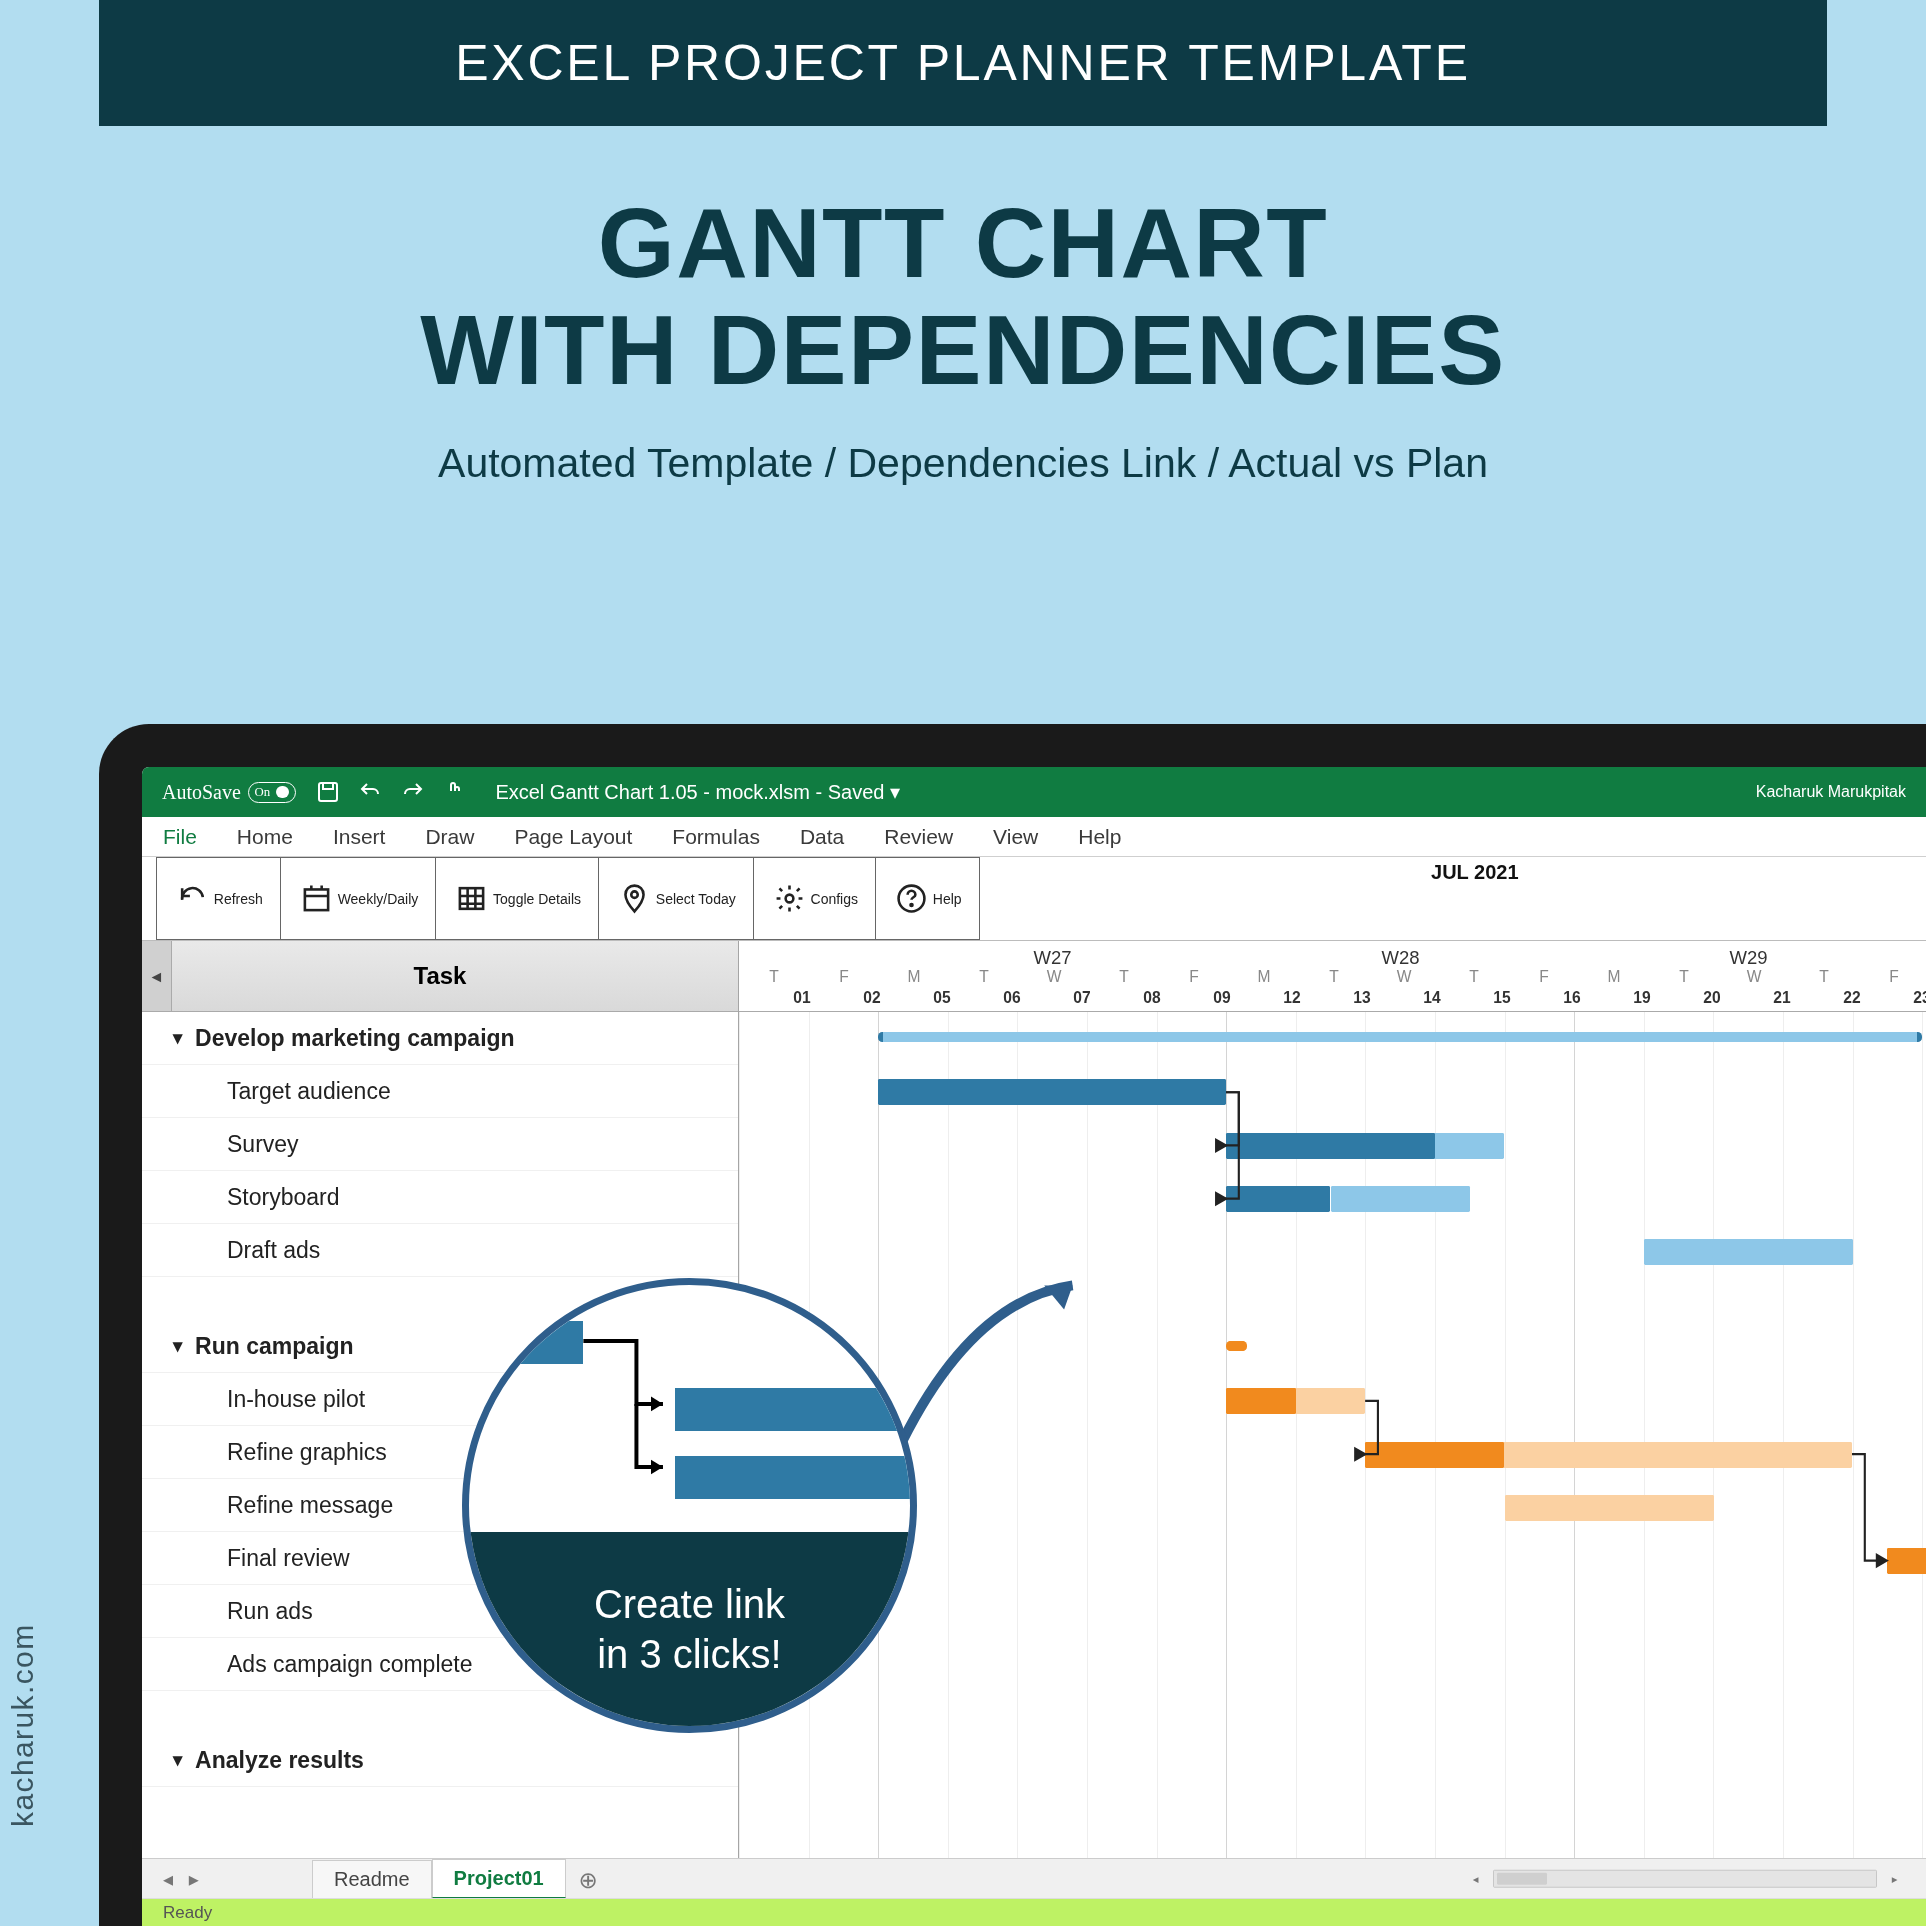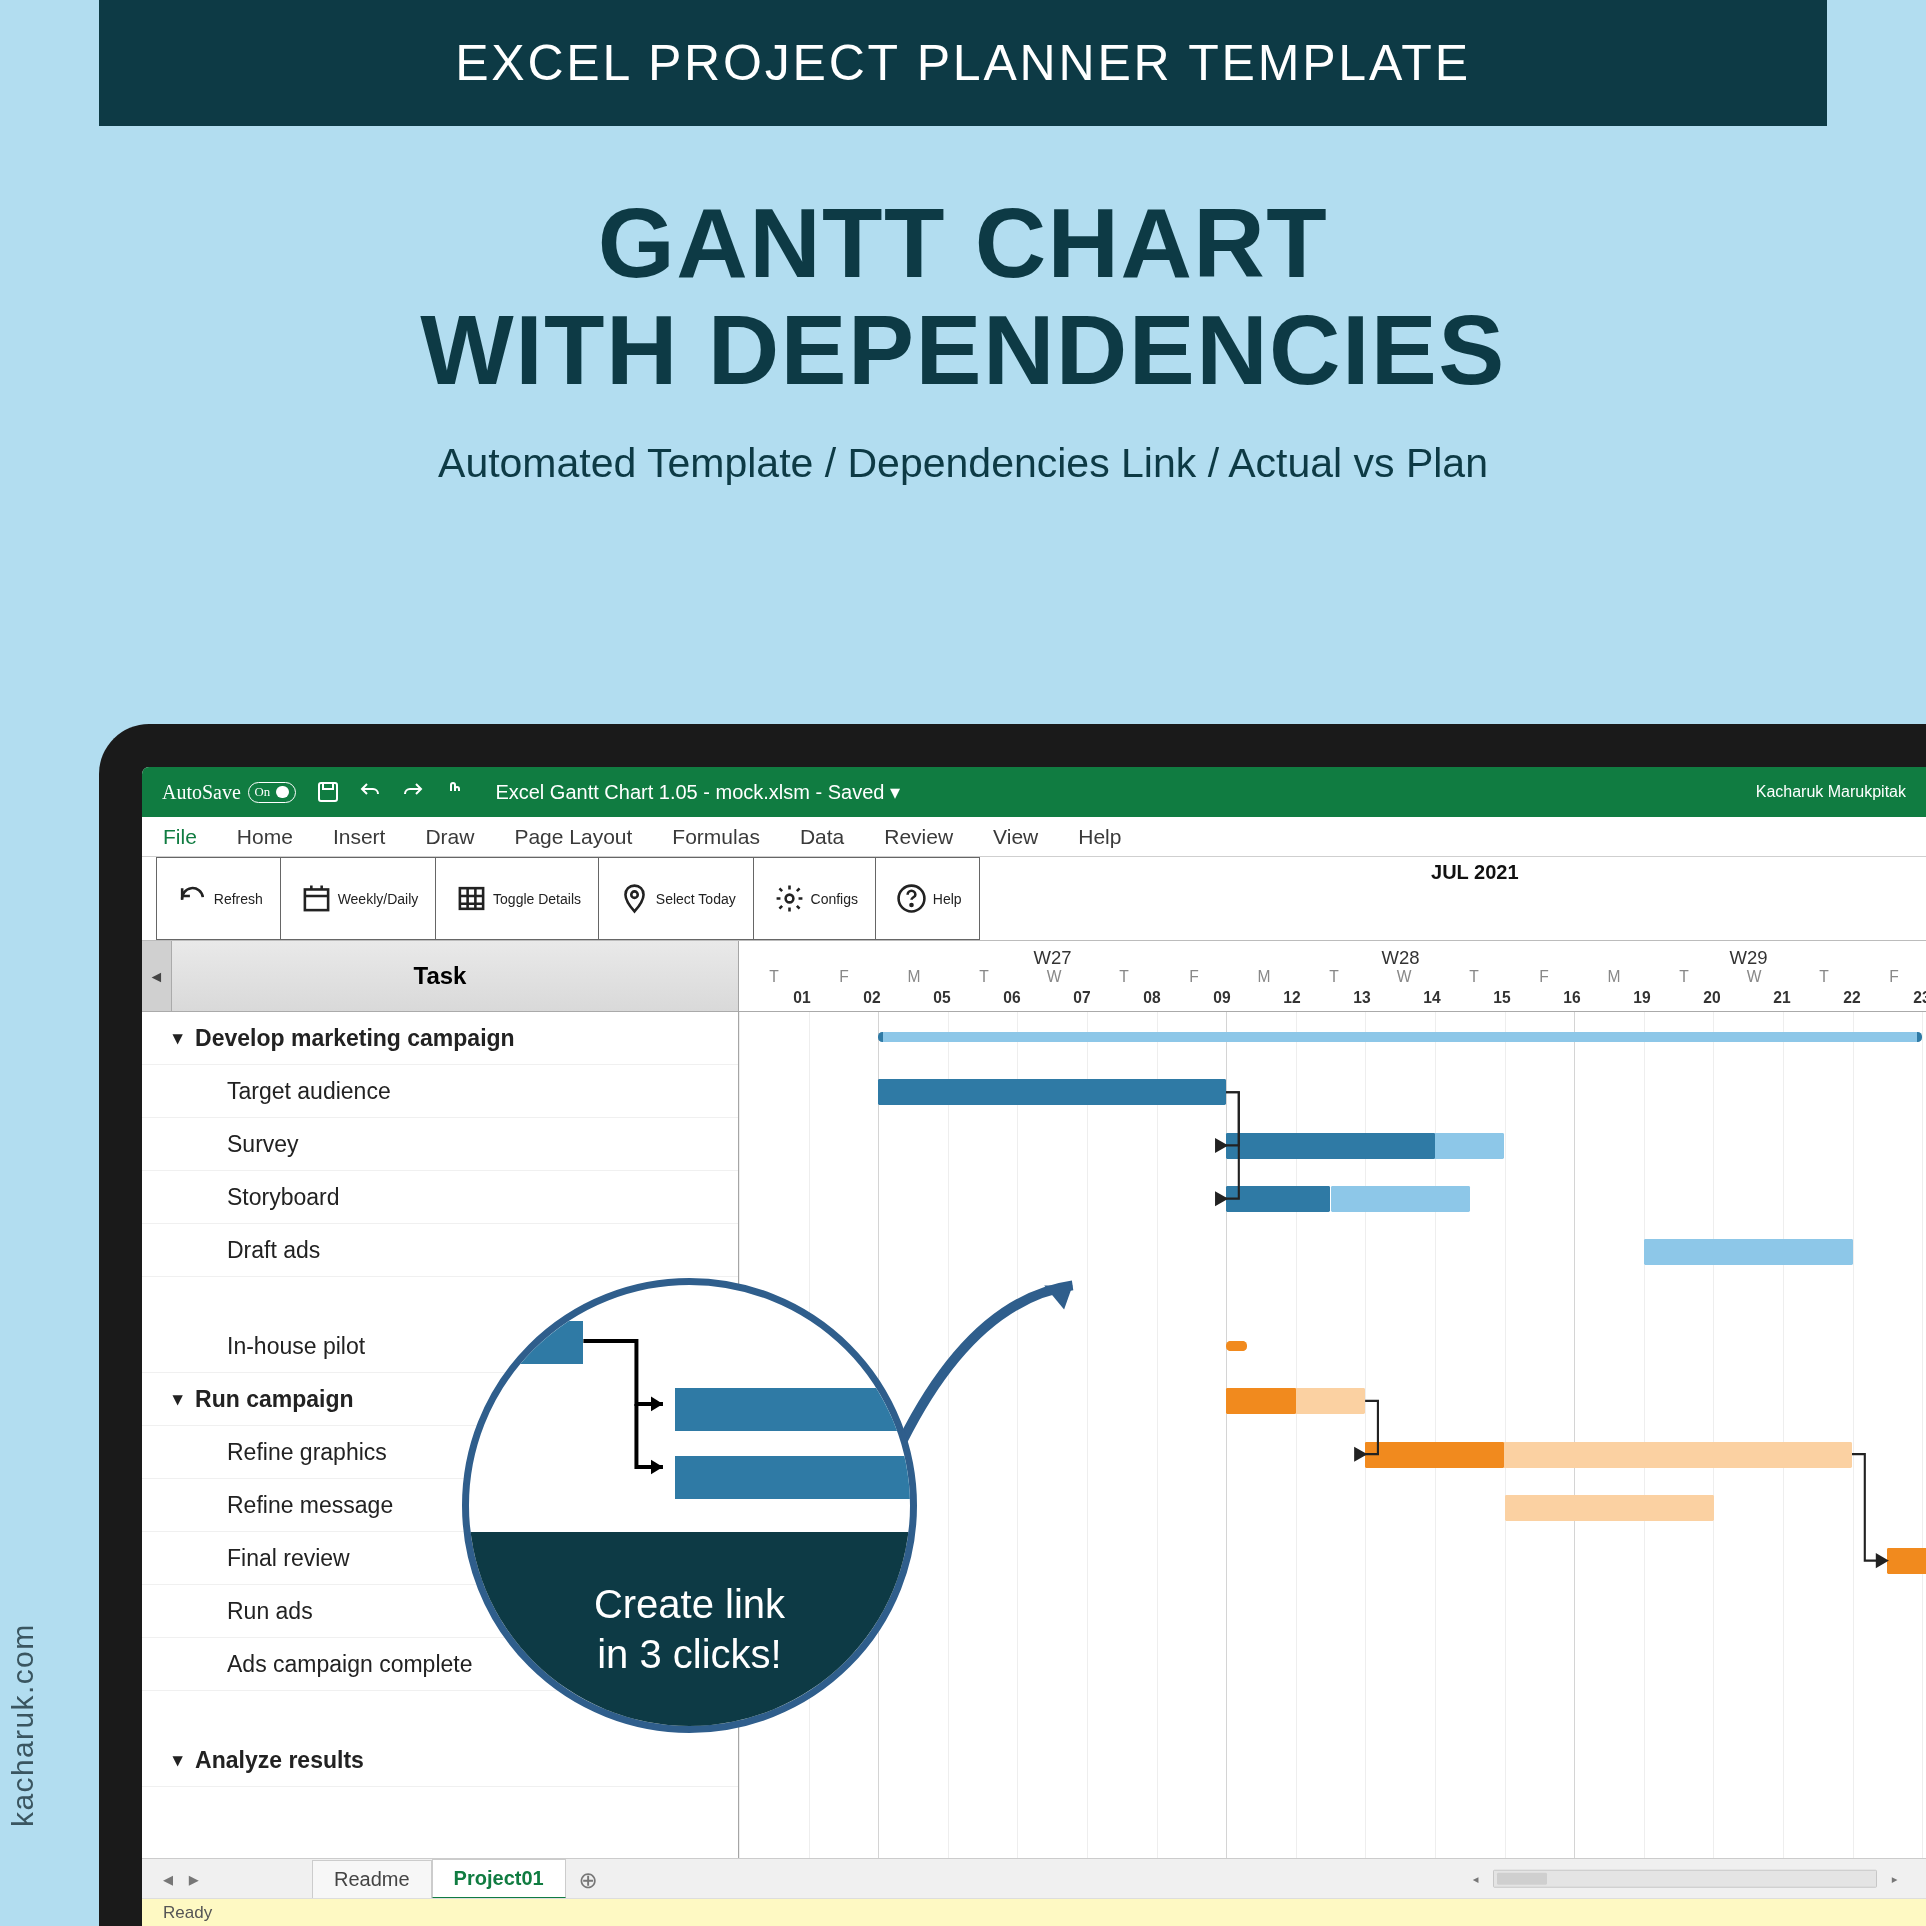--- a/index.html
+++ b/index.html
@@ -80,21 +80,21 @@
   .tab-strip{height:40px;background:#f0f0f0;border-top:0.7px solid #ccc;display:flex;align-items:flex-end;padding-left:170px;gap:0;position:relative;}
   .tab-strip .navbtns{position:absolute;left:21px;top:50%;transform:translateY(-50%);display:flex;gap:15.6px;color:#777;font-size:20px;}
   .tab{padding:7px 21px;border:0.7px solid #ccc;border-bottom:none;background:#f7f7f7;font-size:20px;color:#444;}
   .tab.active{background:#fff;color:#107c41;border-bottom:1.4px solid #107c41;font-weight:600;}
   .tab.add{background:transparent;border:none;color:#777;font-size:23px;padding:4.3px 12.8px;}
   .hscroll{position:absolute;right:21px;top:50%;transform:translateY(-50%);display:flex;align-items:center;gap:7px;}
   .hscroll .track{width:384px;height:18.5px;background:#e4e4e4;border:0.7px solid #c7c7c7;position:relative;border-radius:1.4px;}
   .hscroll .thumb{position:absolute;left:2.8px;top:2.1px;bottom:2.1px;width:50px;background:#cfcfcf;border-radius:1.4px;}
   .hscroll .arr{width:21px;text-align:center;color:#777;}
 
-  .statusbar{height:28px;background:#fef9c3;border-top:0.7px solid #ddd;display:flex;align-items:center;padding:0 21px;font-size:17px;color:#555;}
+  .statusbar{height:28px;background:#bef264;border-top:0.7px solid #ddd;display:flex;align-items:center;padding:0 21px;font-size:17px;color:#555;}
 
   
   .callout{position:absolute;width:455px;height:455px;left:462px;top:1278px;z-index:40;}
   .callout .circle{width:100%;height:100%;border-radius:50%;background:#fff;border:7px solid #2f5e8c;overflow:hidden;position:relative;}
   .callout .cap{position:absolute;left:0;right:0;bottom:0;height:44%;background:#0d3a45;color:#fff;display:flex;align-items:center;justify-content:center;text-align:center;font-size:40px;line-height:1.25;padding:0 28px;}
   .callout .zoom{position:absolute;top:36px;left:0;right:0;height:199px;}
   .callout .zrow{position:absolute;left:0;right:0;height:50px;}
   .callout .zbar{position:absolute;height:43px;background:var(--blue-dk);}
 
   .callout-arrow{position:absolute;left:888px;top:1271px;z-index:39;}
@@ -217,22 +217,22 @@
           <div class="collapse-handle">◂</div>
           <span>Task</span>
         </div>
         <div id="task-rows">
             <div class="trow group">Develop marketing campaign</div>
             <div class="trow sub">Target audience</div>
             <div class="trow sub">Survey</div>
             <div class="trow sub">Storyboard</div>
             <div class="trow sub">Draft ads</div>
             <div class="trow spacer"></div>
+            <div class="trow group">Run campaign</div>
             <div class="trow sub">In-house pilot</div>
-            <div class="trow group">Run campaign</div>
             <div class="trow sub">Refine graphics</div>
             <div class="trow sub">Refine message</div>
             <div class="trow sub">Final review</div>
             <div class="trow sub">Run ads</div>
             <div class="trow sub">Ads campaign complete</div>
             <div class="trow spacer"></div>
             <div class="trow group">Analyze results</div>
           </div>
       </div>
 

